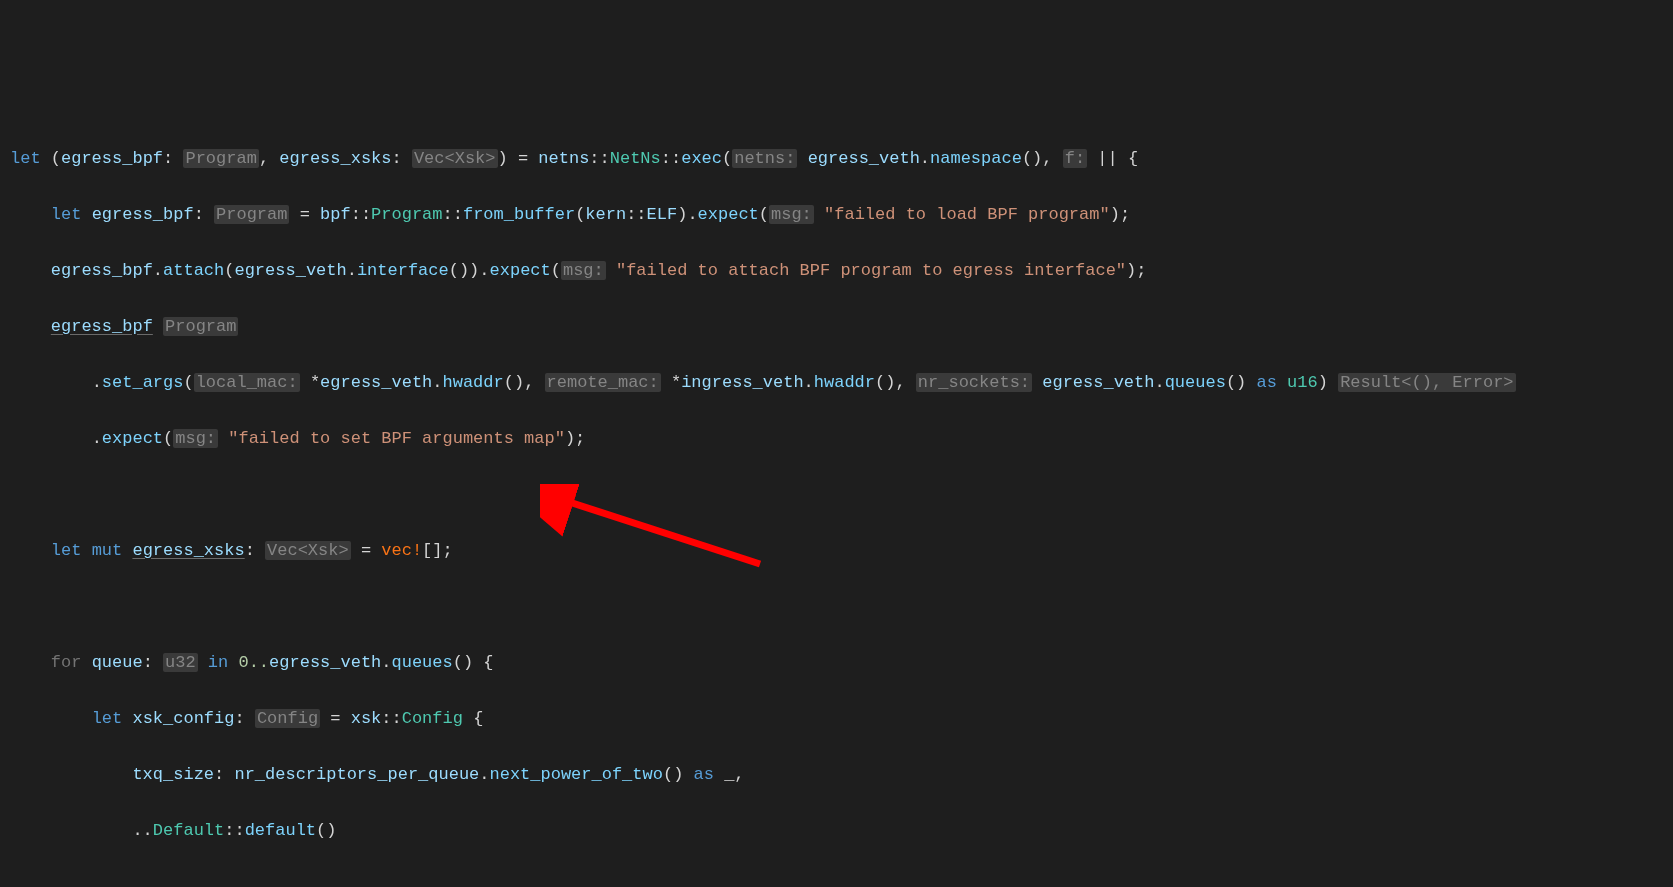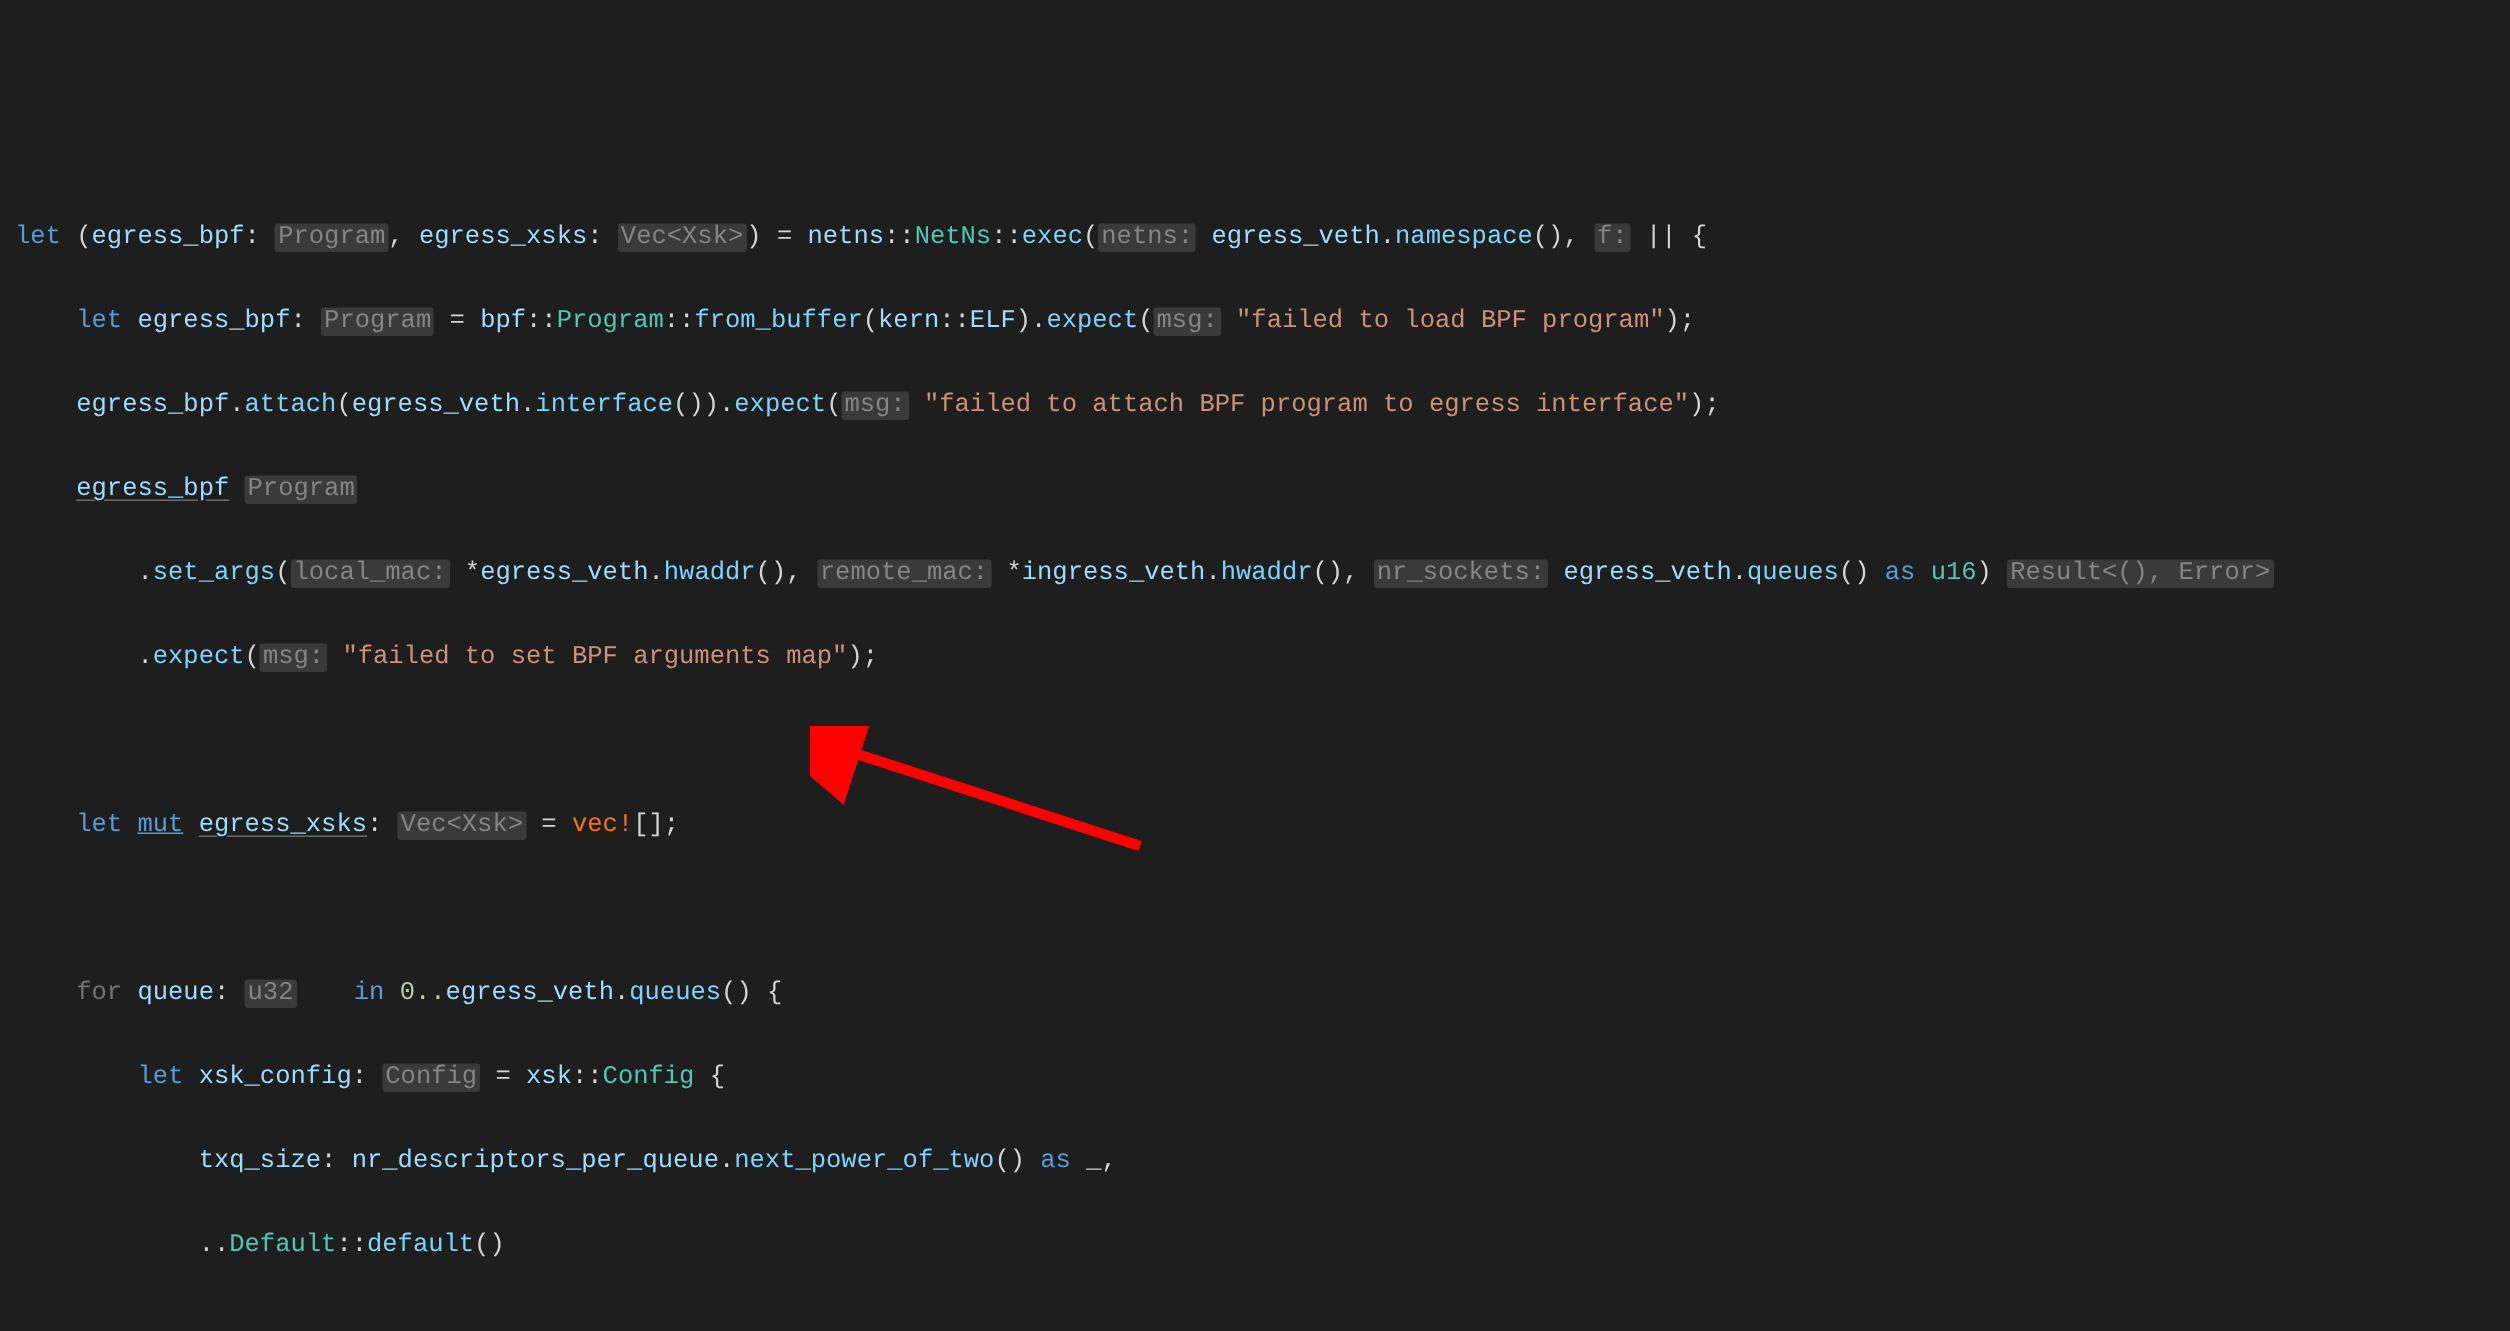--- a/index.html
+++ b/index.html
@@ -15,23 +15,23 @@
       color: #d4d4d4;
       padding: 5px 10px;
       white-space: pre;
       overflow-x: auto;
     }
     .code-line {
       display: block;
       position: relative;
     }
     .kw-let { color: #569cd6; }
-    .kw-mut { color: #569cd6; text-decoration: underline; }
+    .kw-mut { color: #569cd6; }
     .kw-for { color: #737373; }
-    .kw-in { color: #569cd6; margin-left: 28px; }
+    .kw-in { color: #569cd6; }
     .kw-as { color: #569cd6; }
     .struct { color: #4ec9b0; }
     .func { color: #7dd3fc; }
     .macro { color: #f97316; }
     .string { color: #ce9178; }
     .num { color: #b5cea8; }
     .var { color: #9cdcfe; }
     .var-underline { color: #9cdcfe; text-decoration: underline; text-decoration-color: #6a6a6a; text-underline-offset: 3px; }
     .hint { background: #3a3a3a; color: #858585; padding: 0 2px; border-radius: 2px; font-style: normal; }
     .punct { color: #d4d4d4; }

